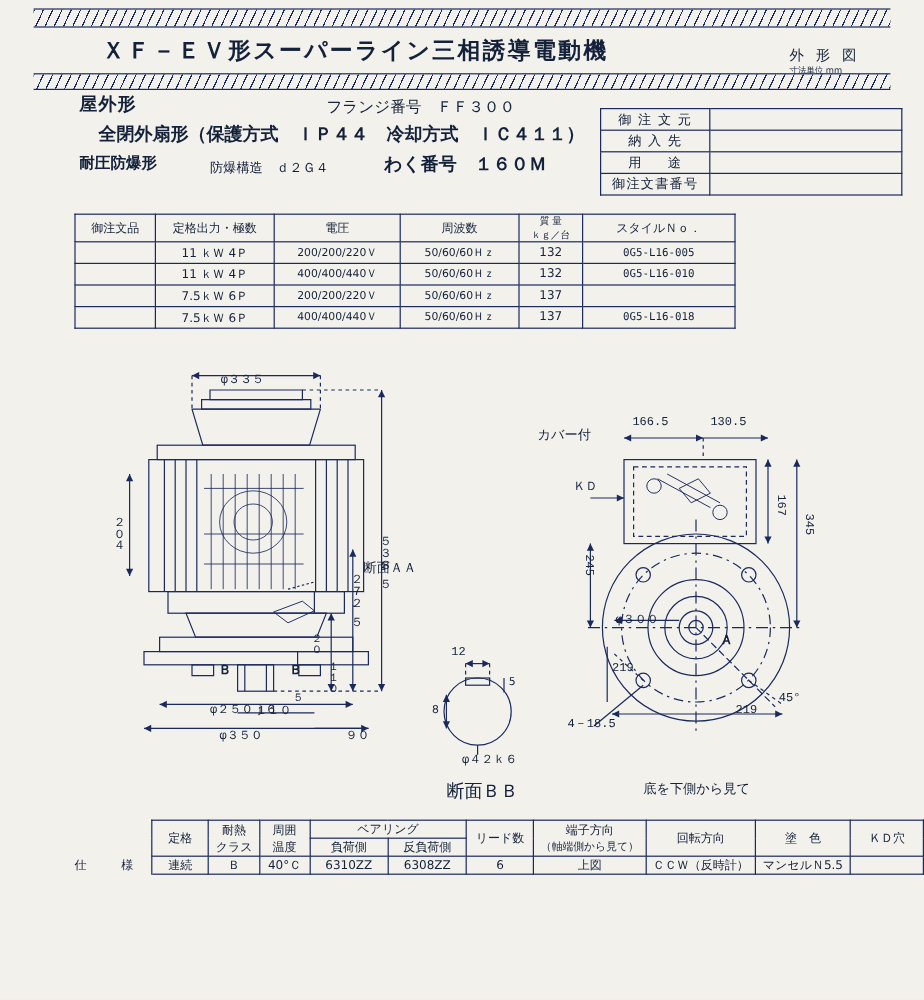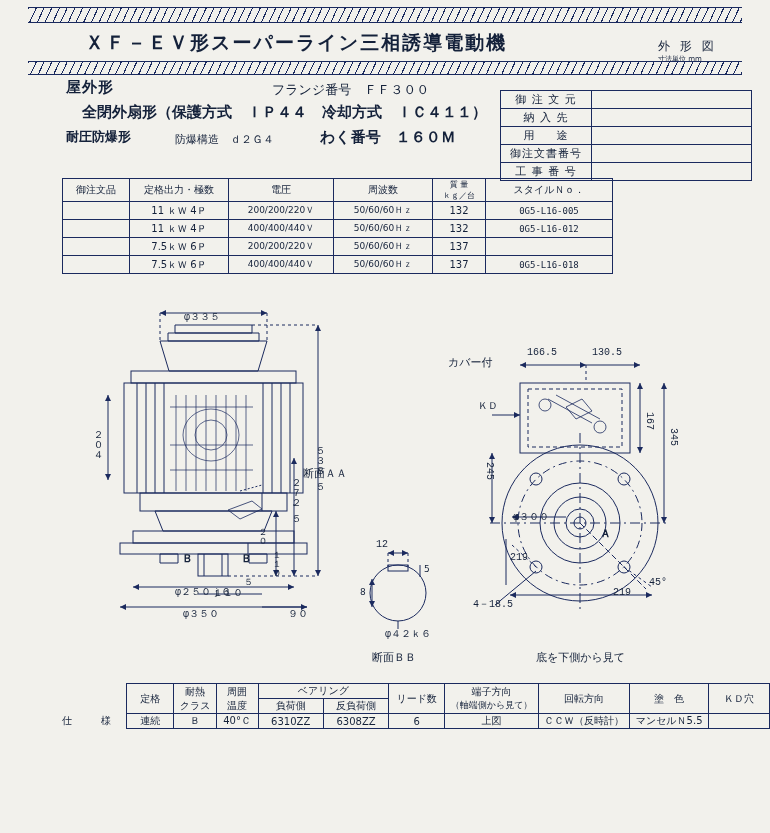--- a/index.html
+++ b/index.html
@@ -54,24 +54,20 @@
             <td style="width: 148px; text-align: right; padding-right: 8px;"></td>
           </tr>
           <tr>
             <td style="width: 84px; height: 17px; letter-spacing: 1px;">用 　 途</td>
             <td style="width: 148px; text-align: right; padding-right: 8px;"></td>
           </tr>
           <tr>
             <td style="width: 84px; height: 17px; letter-spacing: 1px;">御注文書番号</td>
             <td style="width: 148px; text-align: right; padding-right: 8px;"></td>
           </tr>
-          <tr>
-            <td style="width: 84px; height: 17px; letter-spacing: 1px;">工 事 番 号</td>
-            <td style="width: 148px; text-align: right; padding-right: 8px;"></td>
-          </tr>
         </tbody>
     </table>
   </div>
 
   <div class="abs" style="left:62px;top:178px;">
     <table class="tbl" style="font-size:10px;">
       <thead>
           <tr id="main-head">
             <th style="width: 60px; height: 22px;"><span>御注文品</span></th>
             <th style="width: 92px; height: 22px;"><span>定格出力・極数</span></th>
@@ -89,21 +85,21 @@
             <td style="height: 17px; font-size: 9px;">50/60/60Ｈｚ</td>
             <td style="height: 17px;">132</td>
             <td style="height: 17px; font-family: &quot;DejaVu Sans Mono&quot;, &quot;Liberation Mono&quot;, monospace; font-size: 9px;">0G5-L16-005</td>
           </tr>
           <tr>
             <td style="height: 17px;"></td>
             <td style="height: 17px;">11 ｋＷ 4Ｐ</td>
             <td style="height: 17px; font-size: 9px;">400/400/440Ｖ</td>
             <td style="height: 17px; font-size: 9px;">50/60/60Ｈｚ</td>
             <td style="height: 17px;">132</td>
-            <td style="height: 17px; font-family: &quot;DejaVu Sans Mono&quot;, &quot;Liberation Mono&quot;, monospace; font-size: 9px;">0G5-L16-012</td>
+            <td style="height: 17px; font-family: &quot;DejaVu Sans Mono&quot;, &quot;Liberation Mono&quot;, monospace; font-size: 9px;">0G5-L16-010</td>
           </tr>
           <tr>
             <td style="height: 17px;"></td>
             <td style="height: 17px;">7.5ｋＷ 6Ｐ</td>
             <td style="height: 17px; font-size: 9px;">200/200/220Ｖ</td>
             <td style="height: 17px; font-size: 9px;">50/60/60Ｈｚ</td>
             <td style="height: 17px;">137</td>
             <td style="height: 17px; font-family: &quot;DejaVu Sans Mono&quot;, &quot;Liberation Mono&quot;, monospace; font-size: 9px;"></td>
           </tr>
           <tr>
@@ -321,21 +317,21 @@
   <div class="txt dim" style="left:613px;top:588px;">219</div>
   <div class="txt dim" style="left:473px;top:600px;">4－18.5</div>
   <div class="txt dim" style="left:633px;top:578px;margin-left:16px;">45°</div>
   <div class="txt" style="left:600px;top:528px;font-size:11px;font-weight:bold;">Ａ</div>
   <div class="txt" style="left:536px;top:652px;font-size:11px;">底を下側から見て</div>
 
   <div class="txt dim" style="left:376px;top:540px;">12</div>
   <div class="txt small" style="left:424px;top:565px;">5</div>
   <div class="txt small" style="left:360px;top:588px;">8</div>
   <div class="txt dim" style="left:385px;top:630px;">φ４２ｋ６</div>
-  <div class="txt" style="left:372px;top:652px;font-size:11px;">断面ＢＢ</div>
+  <div class="txt" style="left:372px;top:652px;font-size:15px;">断面ＢＢ</div>
 
   <div class="abs" style="left:50px;top:683px;">
     <table class="tbl" style="font-size:10px;">
       <thead>
         <tr>
           <th rowspan="2" style="width:76px;border:none;"></th>
           <th rowspan="2" style="width:46px;">定格</th>
           <th rowspan="2" style="width:40px;"><span>耐熱</span><br><span>クラス</span></th>
           <th rowspan="2" style="width:38px;"><span>周囲</span><br><span>温度</span></th>
           <th colspan="2" style="width:124px;">ベアリング</th>

